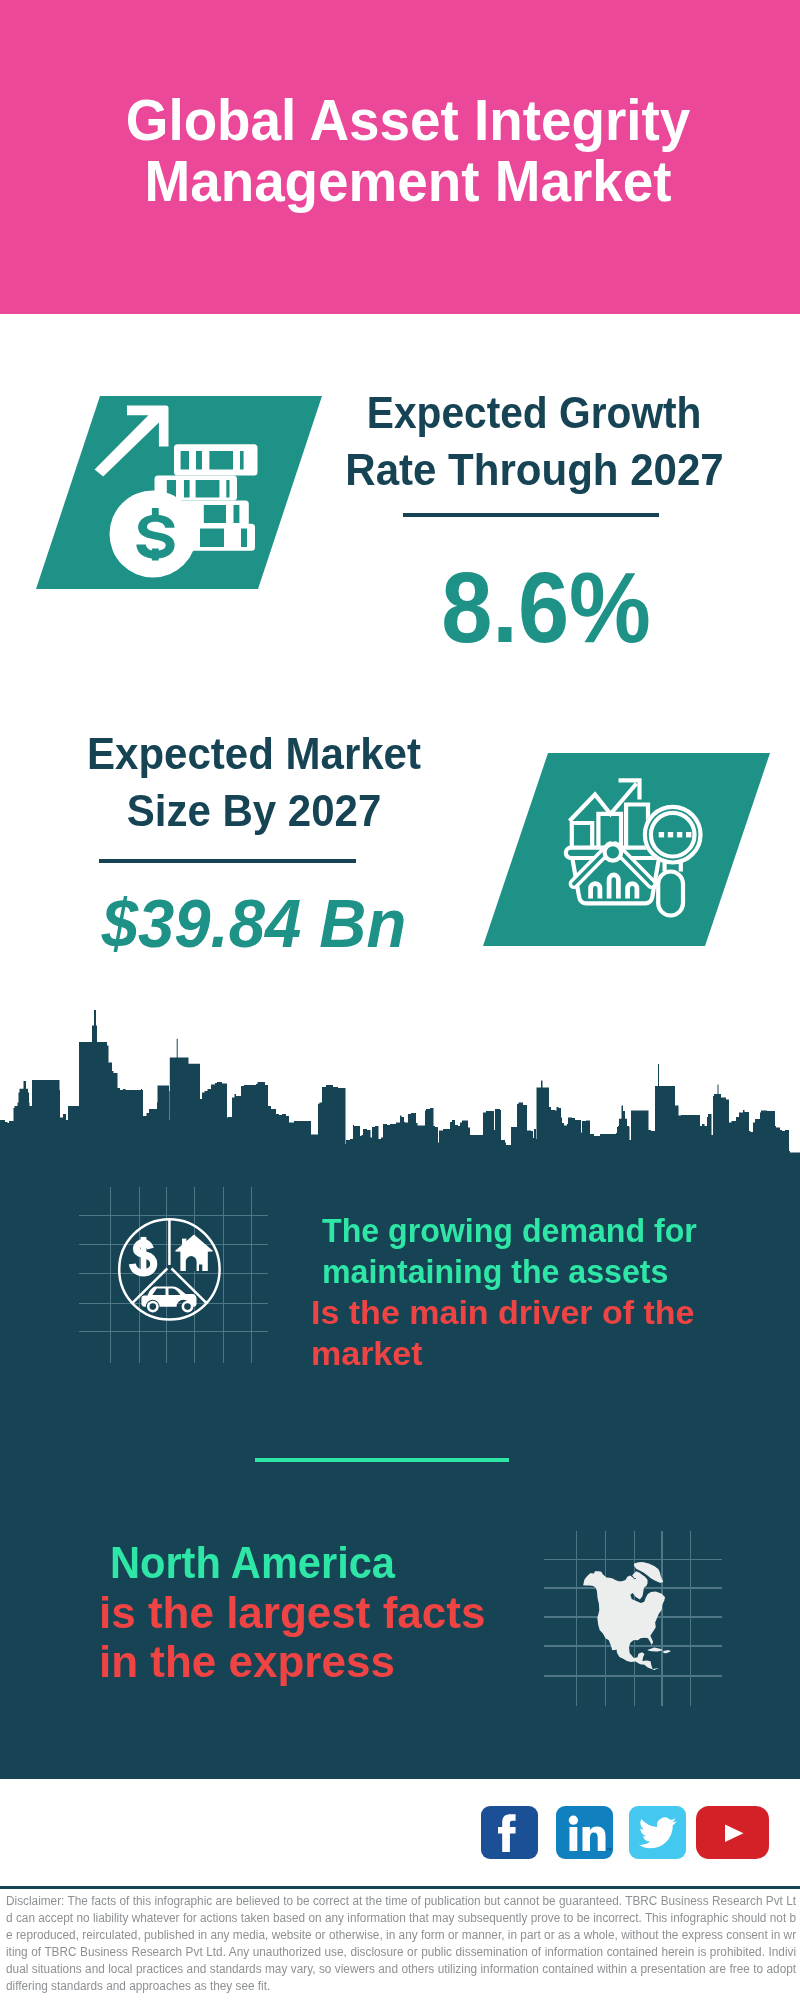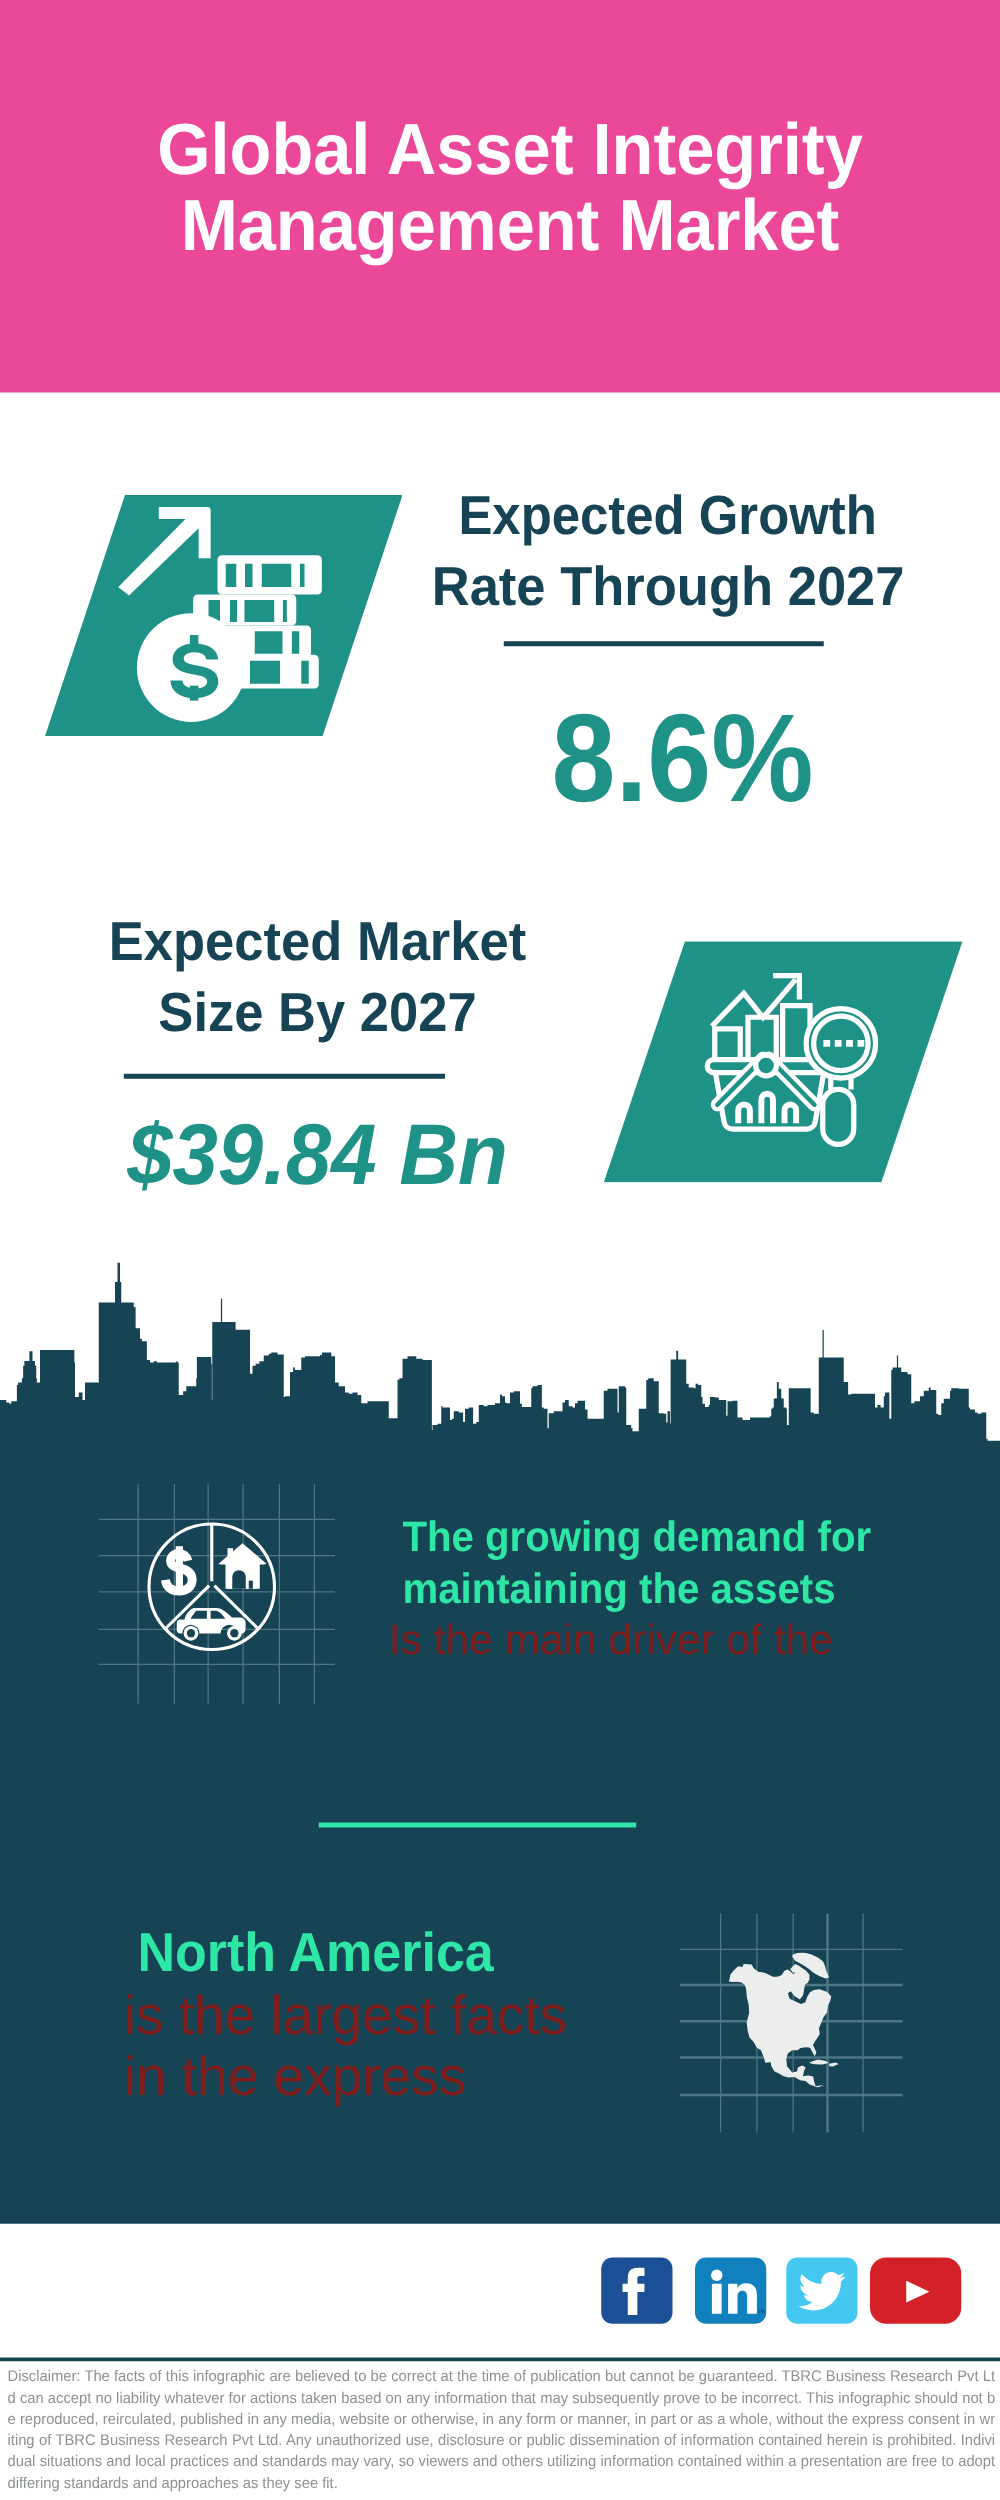--- a/index.html
+++ b/index.html
@@ -14,21 +14,21 @@
 
   .para { position:absolute; background:#1e9287; }
 
   .stat-title { position:absolute; color:#174454; font-weight:bold; font-size:44px; line-height:57px; text-align:center; white-space:nowrap; }
   .stat-title > div { transform:scaleX(0.955); }
   .rule { position:absolute; background:#174454; height:4px; }
   .stat-value { position:absolute; color:#1e9287; font-weight:bold; text-align:center; white-space:nowrap; }
   .stat-value > div { }
   .dark-text { position:absolute; line-height:41px; white-space:nowrap; }
   .dark-text .hl { color:#2ee6a5; font-weight:bold; font-size:34px; transform:scaleX(0.945); }
-  .dark-text .sub { color:#7f1d1d; font-weight:normal; font-size:34px; }
+  .dark-text .sub { color:#ef4444; font-weight:bold; font-size:34px; }
   .grid-line { position:absolute; background:#4e7684; }
   .accent-rule { position:absolute; background:#2ee6a5; height:4px; }
   .dark-text .rg { font-size:44px; }
   .source-text { position:absolute; color:#3b8268; font-size:15.8px; line-height:21.5px; white-space:nowrap; letter-spacing:0.1px; }
   .footer-rule { position:absolute; left:0; background:#174454; height:3px; width:800px; }
   .disclaimer { position:absolute; color:#8d9194; font-size:12.3px; line-height:16.9px; text-align:justify; word-break:break-all; transform:scaleX(0.96); transform-origin:left top; width:823px; }
   .social { position:absolute; top:1806px; height:53px; border-radius:9px; }
 </style>
 </head>
 <body>
@@ -171,20 +171,21 @@
       <circle cx="35.8" cy="90.6" r="5.9" fill="#ffffff"></circle>
       <circle cx="35.8" cy="90.6" r="3.3" fill="#174454"></circle>
       <circle cx="70.5" cy="90.6" r="5.9" fill="#ffffff"></circle>
       <circle cx="70.5" cy="90.6" r="3.3" fill="#174454"></circle>
     </g>
   </svg>
   <div class="dark-text" style="left:311px;top:1210px;width:400px;">
     <div class="hl">The growing demand for</div>
     <div class="hl">maintaining the assets</div>
     <div class="sub">Is the main driver of the</div>
+    <div class="sub">market</div>
   </div>
   <div class="accent-rule" style="left:255px;top:1458px;width:254px;"></div>
 
   <div class="dark-text" style="left:99px;top:1538px;width:400px;line-height:49.5px;">
     <div class="hl rg">North America</div>
     <div class="sub rg">is the largest facts</div>
     <div class="sub rg">in the express</div>
   </div>
   <div style="position:absolute;left:544px;top:1531px;width:178px;height:175px;">
     <div class="grid-line" style="left:31.9px;top:0;width:1.4px;height:175px;"></div>

